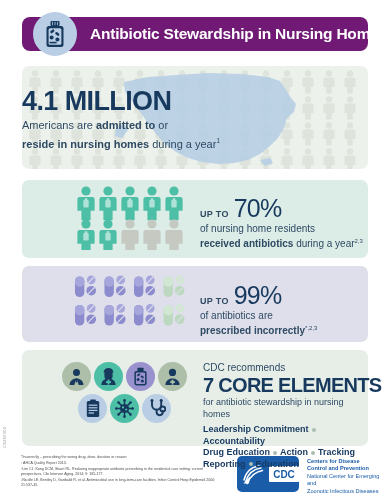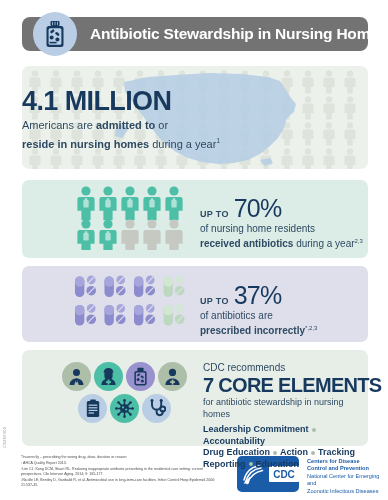--- a/index.html
+++ b/index.html
@@ -8,21 +8,21 @@
     background: #ffffff;
     font-family: "Liberation Sans", sans-serif;
     overflow: hidden;
   }
   .page { position: relative; width: 388px; height: 500px; background: #fff; }
 
   
   .header {
     position: absolute; left: 22px; top: 17px;
     width: 346px; height: 34px;
-    background: #737373;
+    background: #701a75;
     border-radius: 8px;
   }
   .header-title {
     position: absolute; left: 68px; top: 0; height: 34px;
     line-height: 34px;
     color: #ffffff;
     font-size: 15.5px; font-weight: bold;
     letter-spacing: -0.2px;
     white-space: nowrap;
   }
@@ -492,21 +492,21 @@
         <use href="#pillfull"></use>
       </g>
     <g transform="translate(91,29)">
         <use href="#pillempty"></use>
       </g>
   </svg>
 
   <div class="stat-block stat-3">
     <div class="stat-line1">
       <span class="stat-upto">UP TO</span>
-      <span class="stat-pct">37%</span>
+      <span class="stat-pct">99%</span>
     </div>
     <div class="stat-desc">
       <span>of antibiotics are</span><br>
       <b>prescribed incorrectly</b><sup>*,2,3</sup>
     </div>
   </div>
   <div class="connector conn-3"></div>
 
   <div class="panel panel-4"></div>
 

